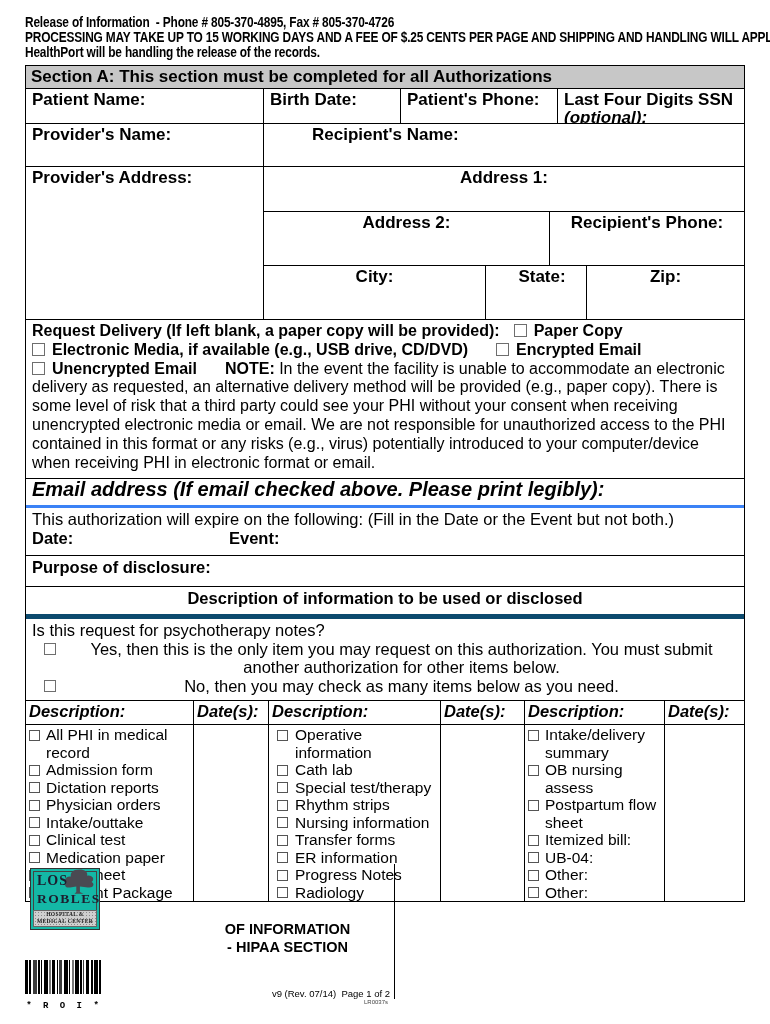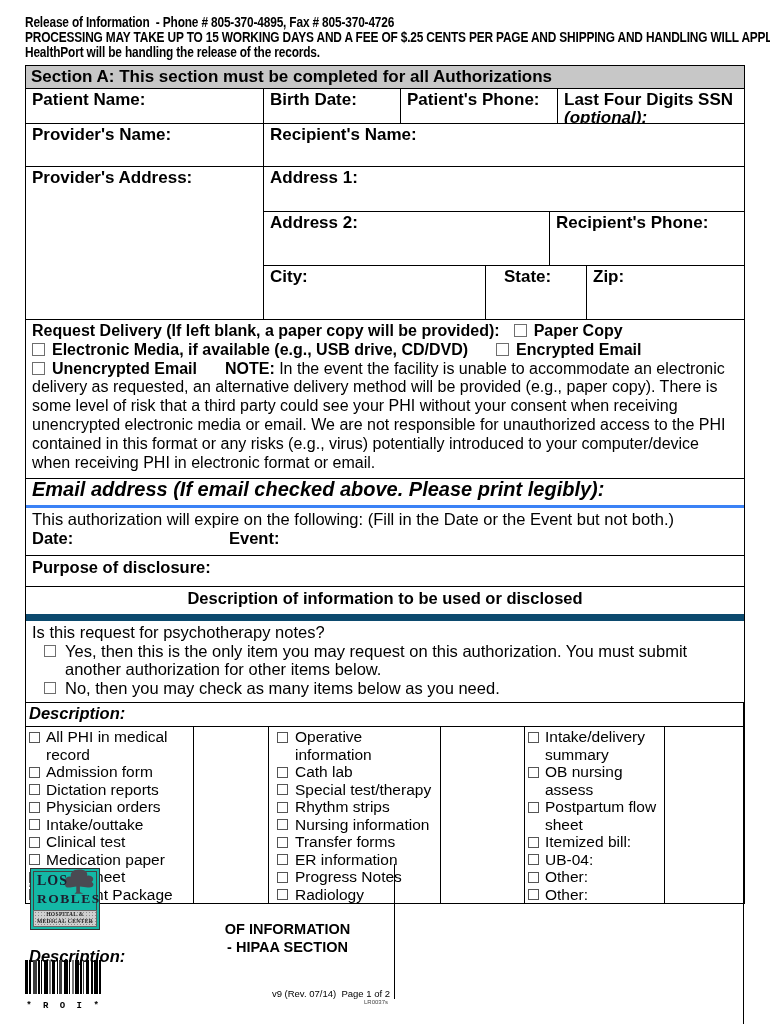--- a/index.html
+++ b/index.html
@@ -18,51 +18,51 @@
   .section-bar{height:23px;background:#c7c7c7;font-weight:bold;font-size:17px;
                line-height:21px;padding:0 5px;box-sizing:border-box;border-bottom:1px solid #000;}
 
   
   .flexrow{display:flex;box-sizing:border-box;}
   .cell{box-sizing:border-box;border-right:1px solid #000;padding:2px 6px;overflow:hidden;}
   .cell:last-child{border-right:none;}
   .lbl{font-weight:bold;font-size:17px;line-height:18px;white-space:nowrap;}
   .opt{font-style:italic;font-weight:bold;}
   .rowA{height:35px;}
-  .rowB{height:43px;}
+  .rowB{height:43px;gap:42px;}
   .rowC{height:153px;}
-  .addr-col{display:flex;flex-direction:column;flex:1 1 auto;}
+  .addr-col{display:flex;flex-direction:column;flex:1 1 auto;text-align:center;}
   .c1{height:45px;border-bottom:1px solid #000;box-sizing:border-box;padding:2px 6px;}
   .c2{height:55px;border-bottom:1px solid #000;box-sizing:border-box;display:flex;}
   .c3{height:53px;box-sizing:border-box;display:flex;}
 
   
   .cbx{display:inline-block;width:11px;height:11px;border:1px solid #6e6e6e;background:#fff;
        vertical-align:-1px;margin-right:7px;}
   .sp14{display:inline-block;width:14px;}
   .sp28{display:inline-block;width:28px;}
 
   
   .delivery{height:154px;padding:2px 6px;font-size:16px;line-height:18.8px;border-bottom:1px solid #000;}
   .b{font-weight:bold;}
 
   .email-row{height:22px;padding:2px 6px;font-weight:bold;font-size:20px;line-height:17px;border-bottom:3px solid #3b82f6;font-style:italic;}
   .expire-row{height:43px;padding:2px 6px;font-size:16.5px;line-height:19px;border-bottom:1px solid #000;}
   .date-lab{display:inline-block;width:197px;font-weight:bold;}
   .purpose-row{height:24px;padding:3px 6px;font-weight:bold;font-size:16.5px;line-height:17px;border-bottom:1px solid #000;}
   .deschdr-row{height:23px;padding:2px 6px;font-weight:bold;font-size:16.5px;line-height:18px;
-               text-align:center;border-bottom:7px solid #0c4a6e;}
+               text-align:center;border-bottom:5px solid #0c4a6e;}
 
   
   .psych{height:77px;padding:2px 6px;font-size:16.5px;line-height:18.6px;border-bottom:1px solid #000;}
-  .psy-item{position:relative;padding-left:33px;}
+  .psy-item{position:relative;padding-left:33px;text-align:center;}
   .psy-item .cbx{position:absolute;left:12px;top:3px;width:10px;height:10px;}
 
   
-  .chk-hdr{display:flex;height:24px;border-bottom:1px solid #000;box-sizing:border-box;flex-direction:column;}
+  .chk-hdr{display:flex;height:24px;border-bottom:1px solid #000;box-sizing:border-box;}
   .chk-hdr .hcell{box-sizing:border-box;border-right:1px solid #000;font-weight:bold;font-style:italic;
                   font-size:16.5px;line-height:21px;padding:0 3px;white-space:nowrap;overflow:hidden;}
   .chk-hdr .hcell:last-child{border-right:none;}
   .chk-body{display:flex;height:176px;box-sizing:border-box;}
   .chk-body .bcell{box-sizing:border-box;border-right:1px solid #000;padding:1px 0 0 0;overflow:hidden;}
   .chk-body .bcell:last-child{border-right:none;}
   .w1{flex:0 0 168px;} .w2{flex:0 0 75px;} .w3{flex:0 0 172px;}
   .w4{flex:0 0 84px;} .w5{flex:0 0 140px;} .w6{flex:0 0 79px;}
   .chk-item{position:relative;padding-left:20px;padding-right:2px;font-size:15.5px;line-height:17.5px;}
   .chk-item .cbx2{position:absolute;left:3px;top:3.5px;display:inline-block;width:9px;height:9px;

